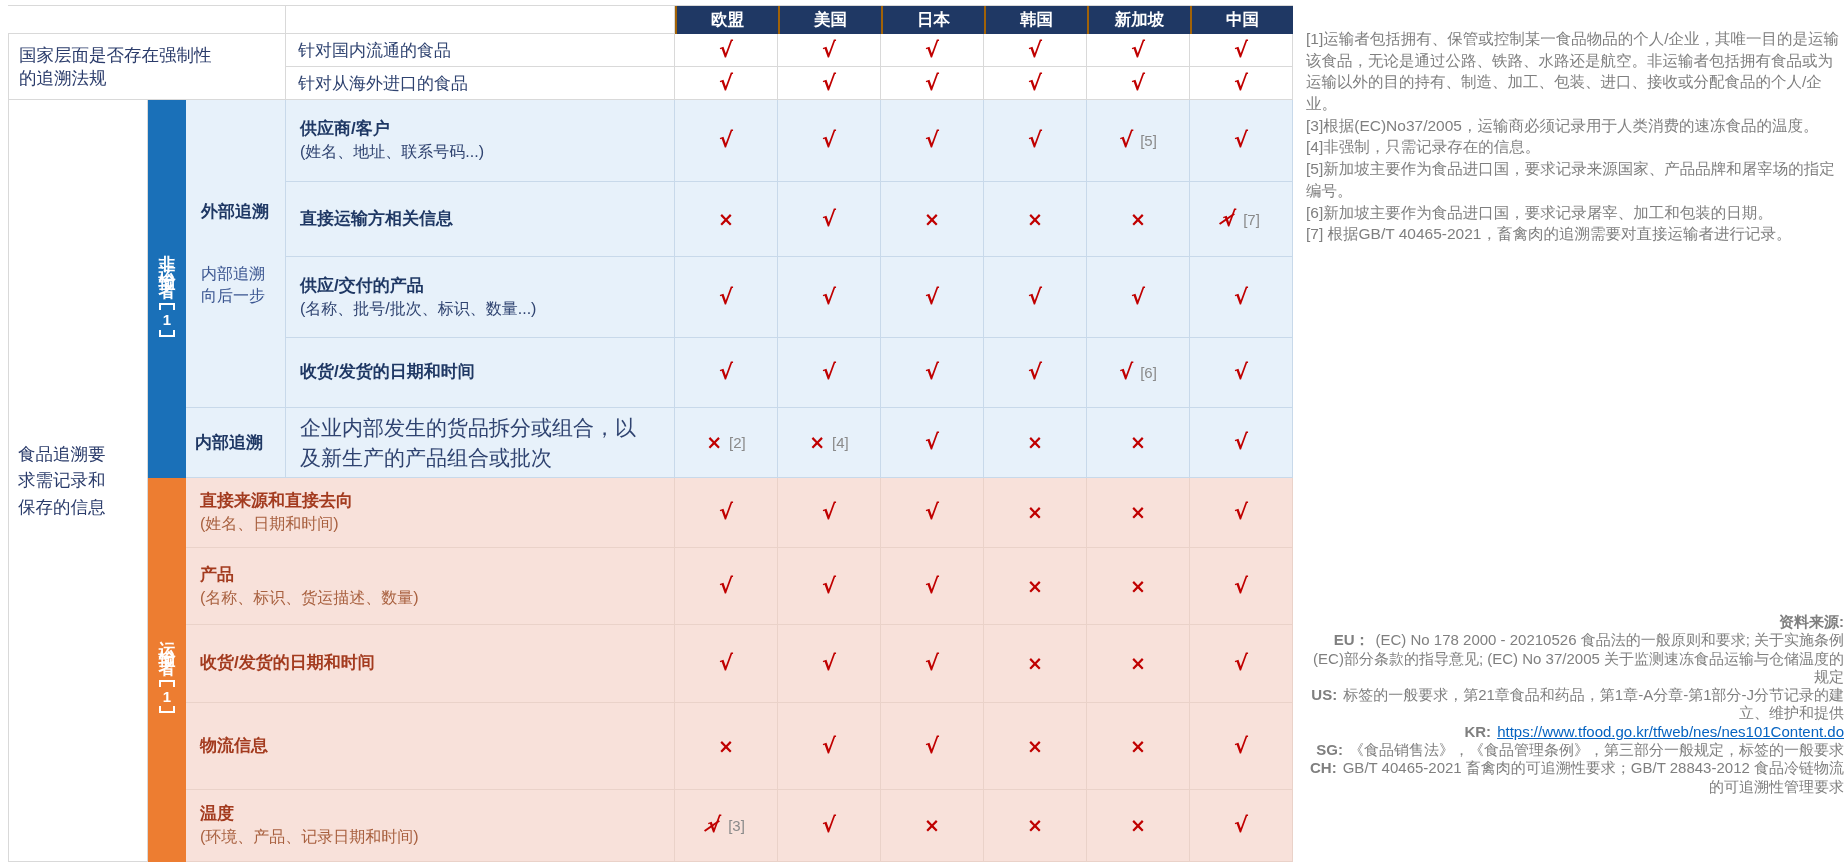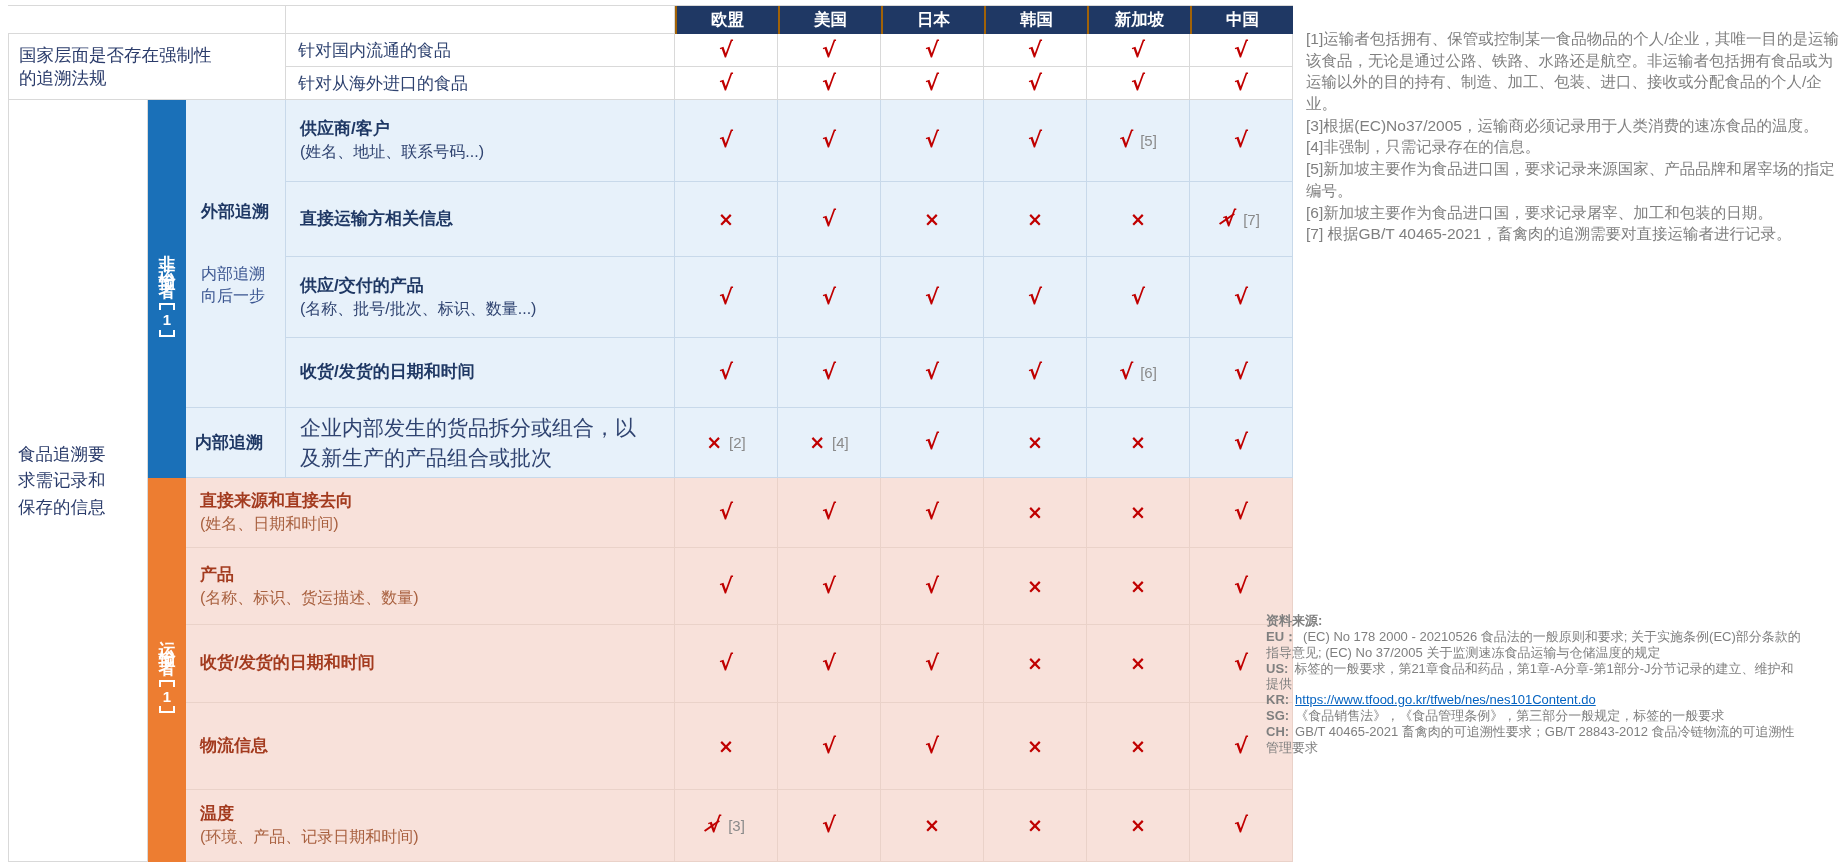--- a/index.html
+++ b/index.html
@@ -51,22 +51,22 @@
   .mark{justify-content:center;}
   .mk{color:#C00000;font-weight:bold;font-size:21px;font-family:"DejaVu Sans",sans-serif;line-height:1;}
   .mk-x{font-size:19px;}
   .mk-sl{position:relative;}
   .mk-sl::after{content:'';position:absolute;left:-4px;top:47%;width:125%;height:2px;
                 background:#C00000;transform:rotate(-35deg);}
   .ref{color:#8a8a8a;font-size:15px;margin-left:7px;}
   
   #notes{position:absolute;left:1306px;top:28px;width:538px;color:#7F7F7F;
          font-size:15.5px;line-height:1.4;}
-  #sources{position:absolute;left:1266px;top:613px;width:538px;color:#7F7F7F;
-           font-size:13px;line-height:1.22;}
+  #sources{position:absolute;left:1306px;top:613px;width:538px;color:#7F7F7F;
+           font-size:15px;line-height:1.22;text-align:right;}
   .src-title{font-weight:bold;}
   .pfx{font-weight:bold;margin-right:6px;}
   .link{color:#0563C1;text-decoration:underline;}
 </style>
 </head>
 <body>
 
 <div id="page">
   <div id="grid">
 

